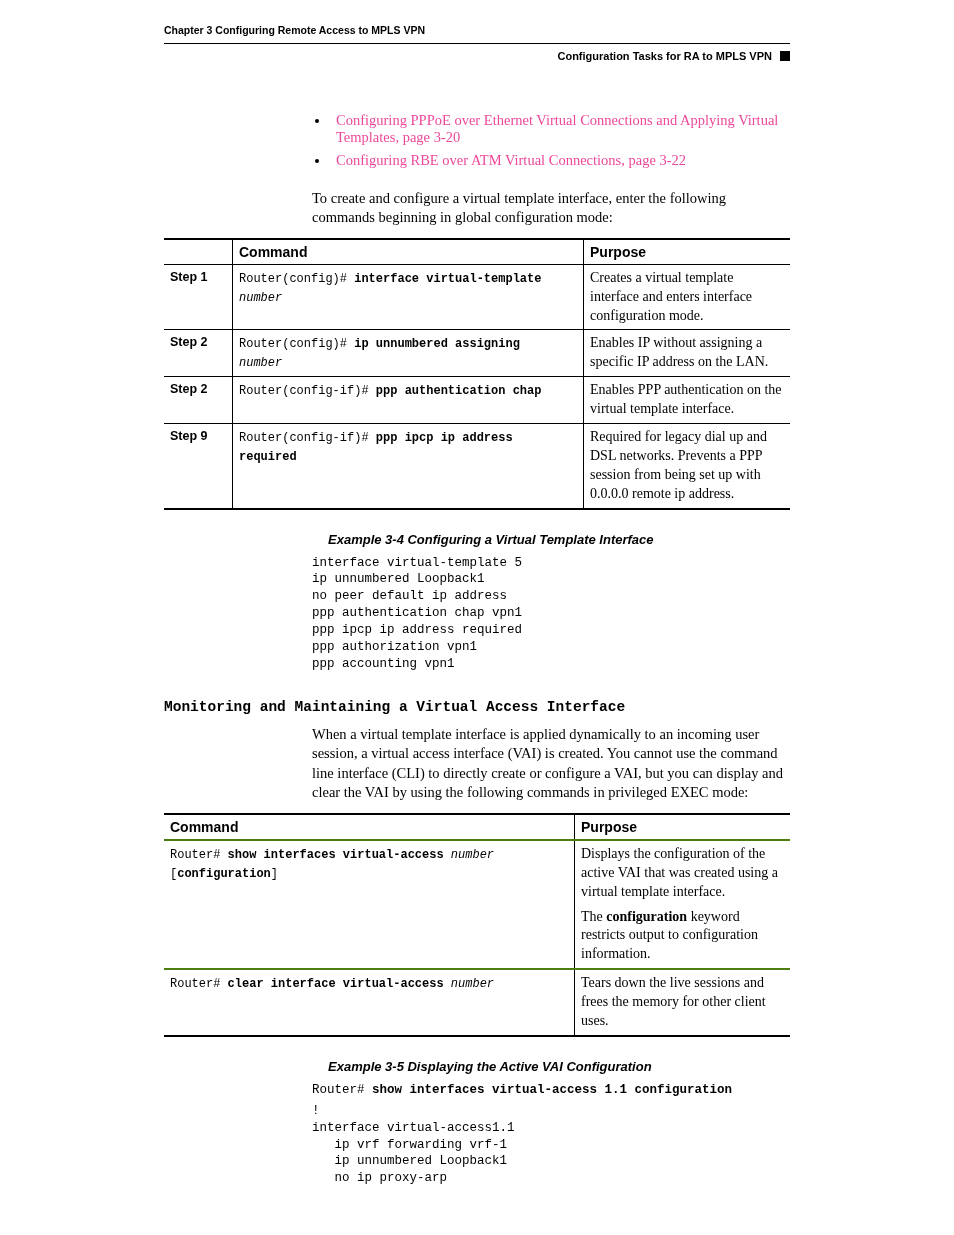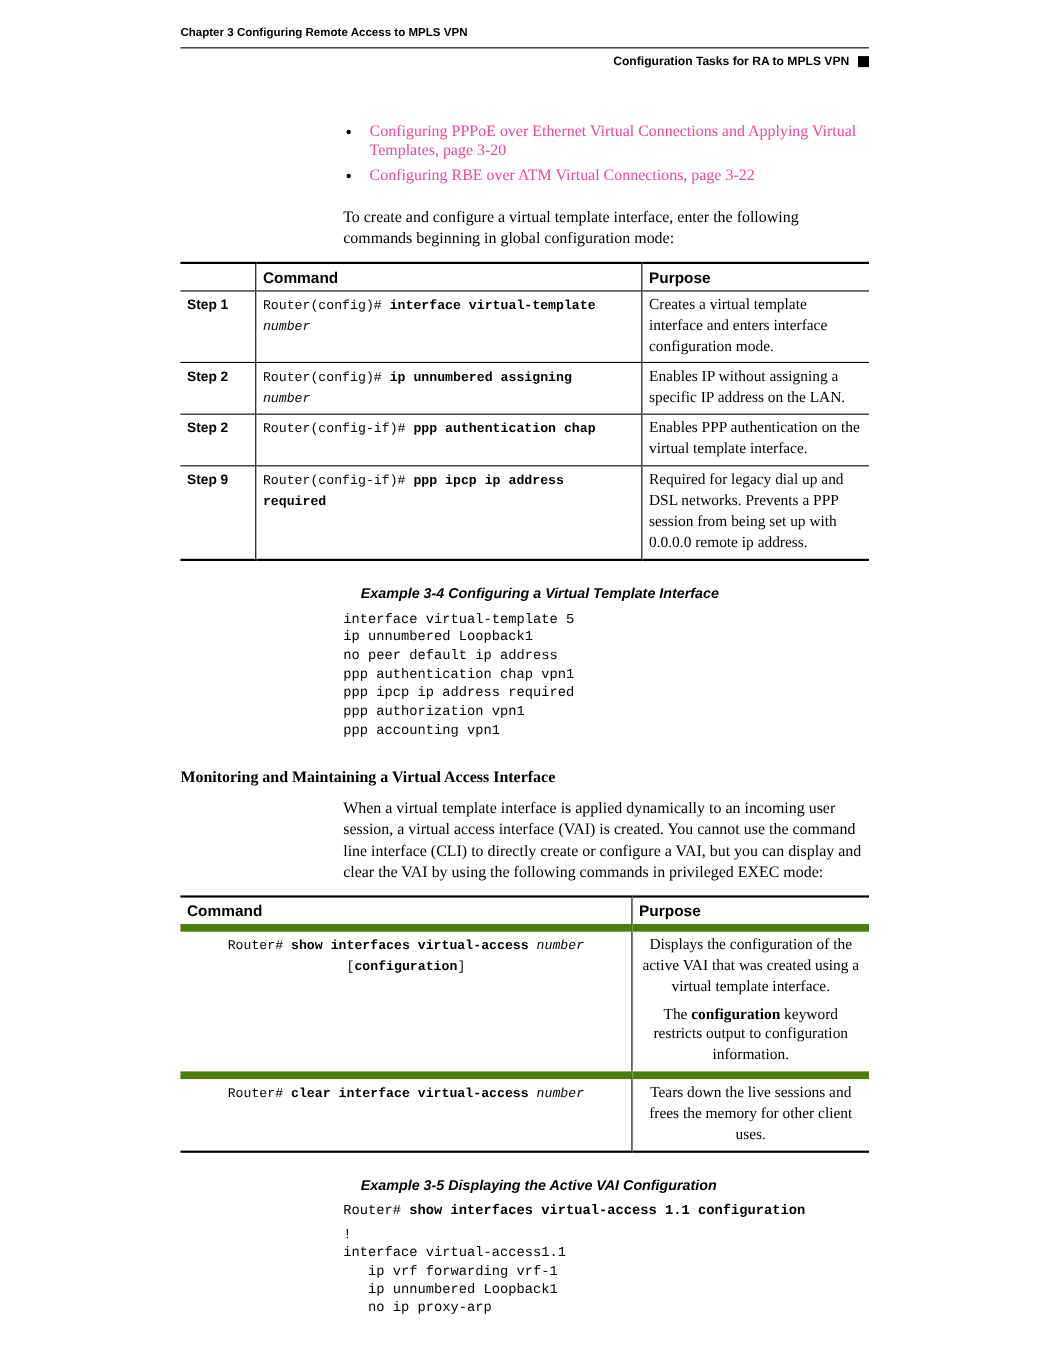--- a/index.html
+++ b/index.html
@@ -65,21 +65,21 @@
     text-decoration: none;
     font-family: Liberation Serif, serif;
   }
   h2.section {
     font-family: Arial, Helvetica, sans-serif;
     font-weight: bold;
     font-size: 21px;
     margin: 30px 0 10px 0;
   }
   h3.subsection {
-    font-family: Liberation Serif, serif;
+    font-family: Liberation Mono, monospace;
     font-weight: bold;
     font-size: 14.5px;
     margin: 26px 0 10px 0;
   }
   p.body {
     margin: 8px 0 10px 0;
     line-height: 1.35;
   }
   .example-title {
     font-family: Arial, Helvetica, sans-serif;
@@ -132,21 +132,21 @@
     font-family: "Courier New", Courier, monospace;
     font-size: 12px;
     line-height: 1.35;
   }
   table.cmd.t1 tbody td.cmd .bold { font-weight: bold; }
   table.cmd.t1 tbody td.cmd .ital { font-style: italic; }
 
   table.cmd.t2 th.cmd-col { width: 398px; }
   table.cmd.t2 .thead-row th { border-top: 2px solid #000; border-bottom: 1px solid #000; }
   table.cmd.t2 .thead-row th.purpose-col { border-left: 1px solid #000; }
-  table.cmd.t2 tbody td { border-top: 7px solid #4d7c0f; text-align: center; }
+  table.cmd.t2 tbody td { border-top: 2px solid #4d7c0f; }
   table.cmd.t2 tbody td.purpose { border-left: 1px solid #000; }
   table.cmd.t2 tbody tr:last-child td { border-bottom: 2px solid #000; }
   table.cmd.t2 tbody td.cmd .code {
     font-family: "Courier New", Courier, monospace;
     font-size: 12px;
     line-height: 1.35;
   }
   table.cmd.t2 tbody td.cmd .bold { font-weight: bold; }
   table.cmd.t2 tbody td.cmd .ital { font-style: italic; }
   table.cmd.t2 tbody td.purpose p { margin: 0 0 6px 0; }

